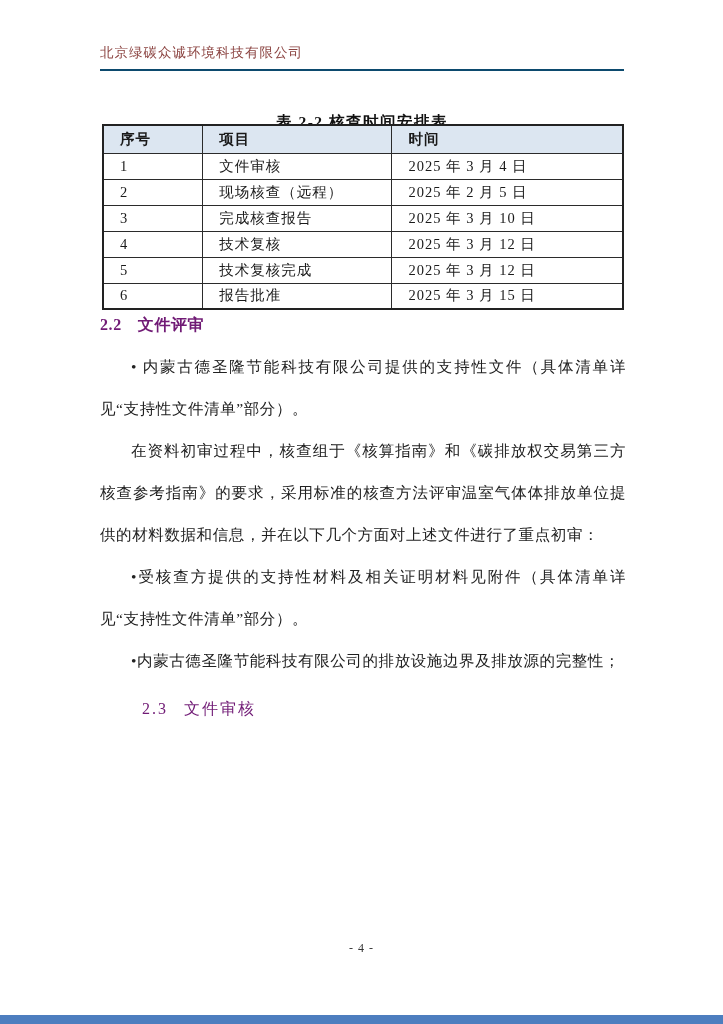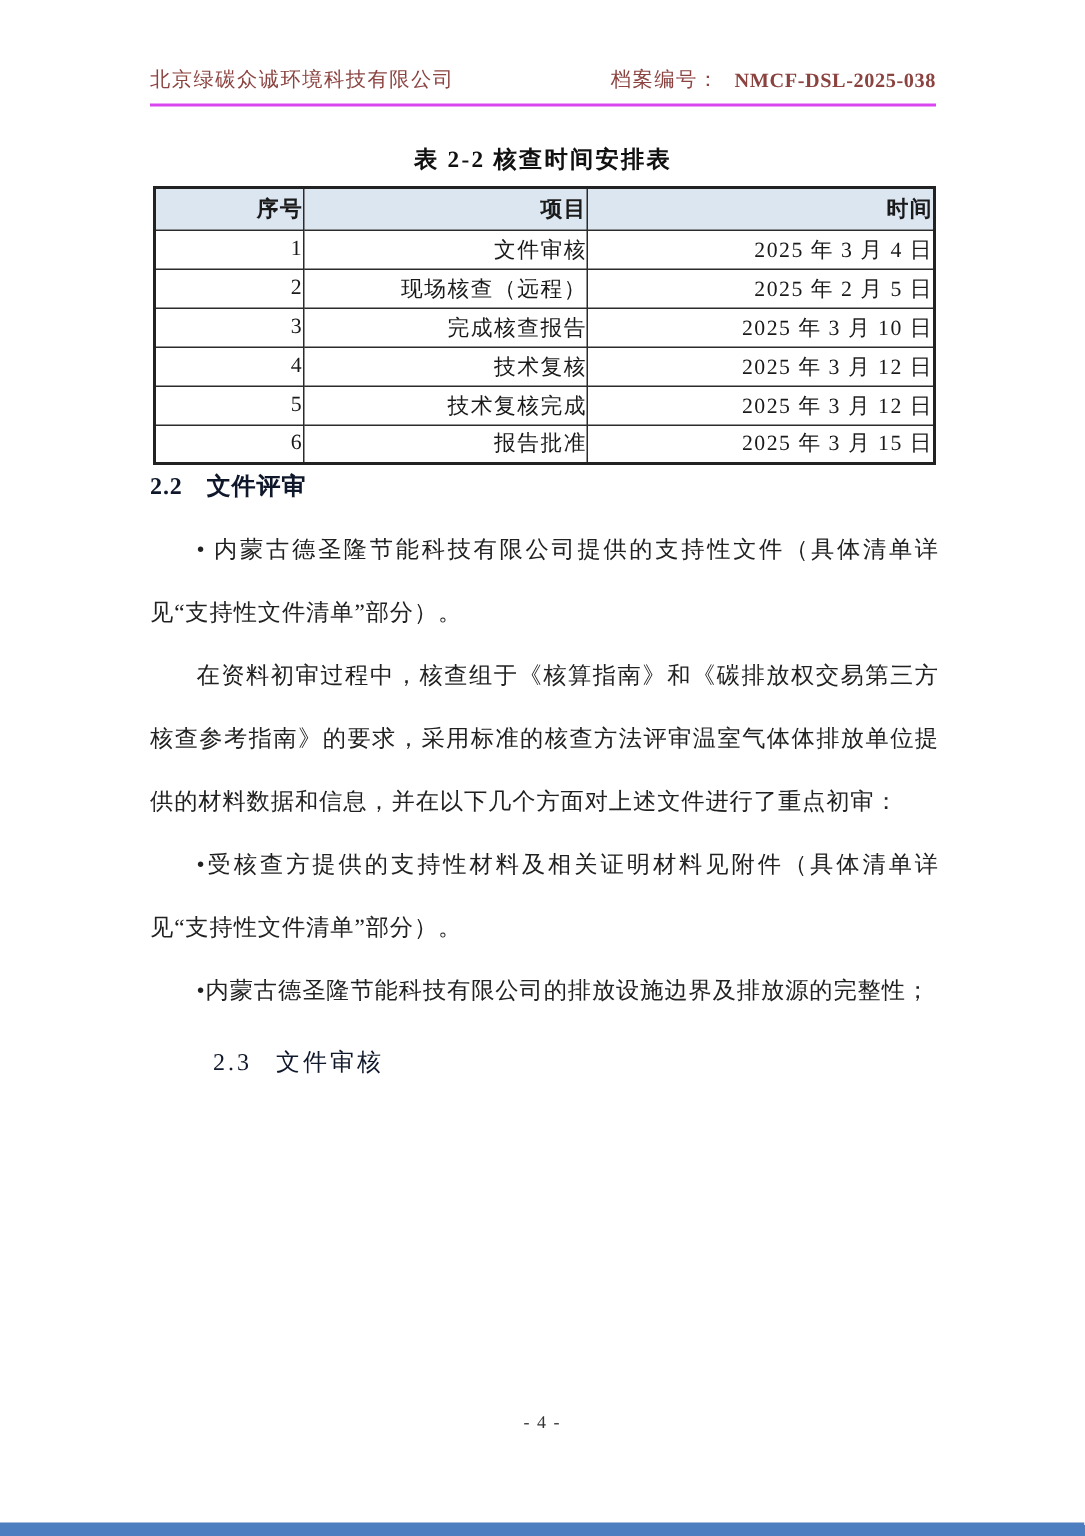--- a/index.html
+++ b/index.html
@@ -12,55 +12,56 @@
     color: #212121;
     overflow: hidden;
   }
 
   
   .page-header {
     position: absolute;
     top: 44px; left: 100px; width: 524px;
     display: flex; justify-content: space-between; align-items: flex-end;
     padding-bottom: 7px;
-    border-bottom: 2px solid #d946ef;
+    border-bottom: 2px solid #0c4a6e;
     color: #8b4340;
     font-size: 13.5px;
     letter-spacing: 1px;
   }
   .page-header .right { display: flex; align-items: flex-end; }
   .page-header .archive-label { margin-right: 10px; }
   .page-header .archive-no { font-weight: bold; letter-spacing: 0.4px; }
 
   
   .table-title {
     position: absolute;
-    top: 96px; left: 100px; width: 524px;
+    top: 112px; left: 100px; width: 524px;
     text-align: center;
     font-weight: bold;
     font-size: 15.5px;
     letter-spacing: 1.5px;
     color: #111;
   }
 
   
   table.schedule {
     position: absolute;
     top: 124px; left: 102px;
     width: 522px;
     border-collapse: collapse;
     font-size: 14.5px;
     color: #1a1a1a;
   }
   table.schedule th, table.schedule td {
     border: 1px solid #2b2b2b;
-    text-align: right;
+    text-align: left;
     vertical-align: middle;
     height: 26px;
     letter-spacing: 1px;
+    padding-left: 16px;
   }
   table.schedule { border: 2px solid #222; }
   table.schedule th {
     background: #dce6f1;
     font-weight: bold;
     height: 28px;
   }
   col.c-no   { width: 100px; }
   col.c-item { width: 190px; }
   col.c-time { width: 232px; }
@@ -72,21 +73,21 @@
     font-size: 15.5px;
     line-height: 42px;
     text-align: justify;
     letter-spacing: 0.6px;
   }
   .sec-heading {
     font-weight: bold;
     font-size: 16px;
     line-height: 26px;
     margin-bottom: 8px;
-    color: #0f172a;
+    color: #701a75;
     text-align: left;
   }
   .sec-heading .sec-num { margin-right: 16px; }
   .content p { text-indent: 2em; }
   .sec-heading.sub {
     font-weight: normal;
     margin-left: 42px;
     margin-top: 14px;
     margin-bottom: 6px;
     letter-spacing: 2px;
@@ -108,24 +109,20 @@
     left: 0; bottom: 0;
     width: 723px; height: 9px;
     background: #4d7ebf;
   }
 </style>
 </head>
 <body>
 
 <div class="page-header">
   <span class="left">北京绿碳众诚环境科技有限公司</span>
-  <span class="right">
-    <span class="archive-label">档案编号：</span>
-    <span class="archive-no">NMCF-DSL-2025-038</span>
-  </span>
 </div>
 
 <div class="table-title">表 2-2 核查时间安排表</div>
 
 <table class="schedule">
   <colgroup>
       <col class="c-no">
       <col class="c-item">
       <col class="c-time">
     </colgroup>

